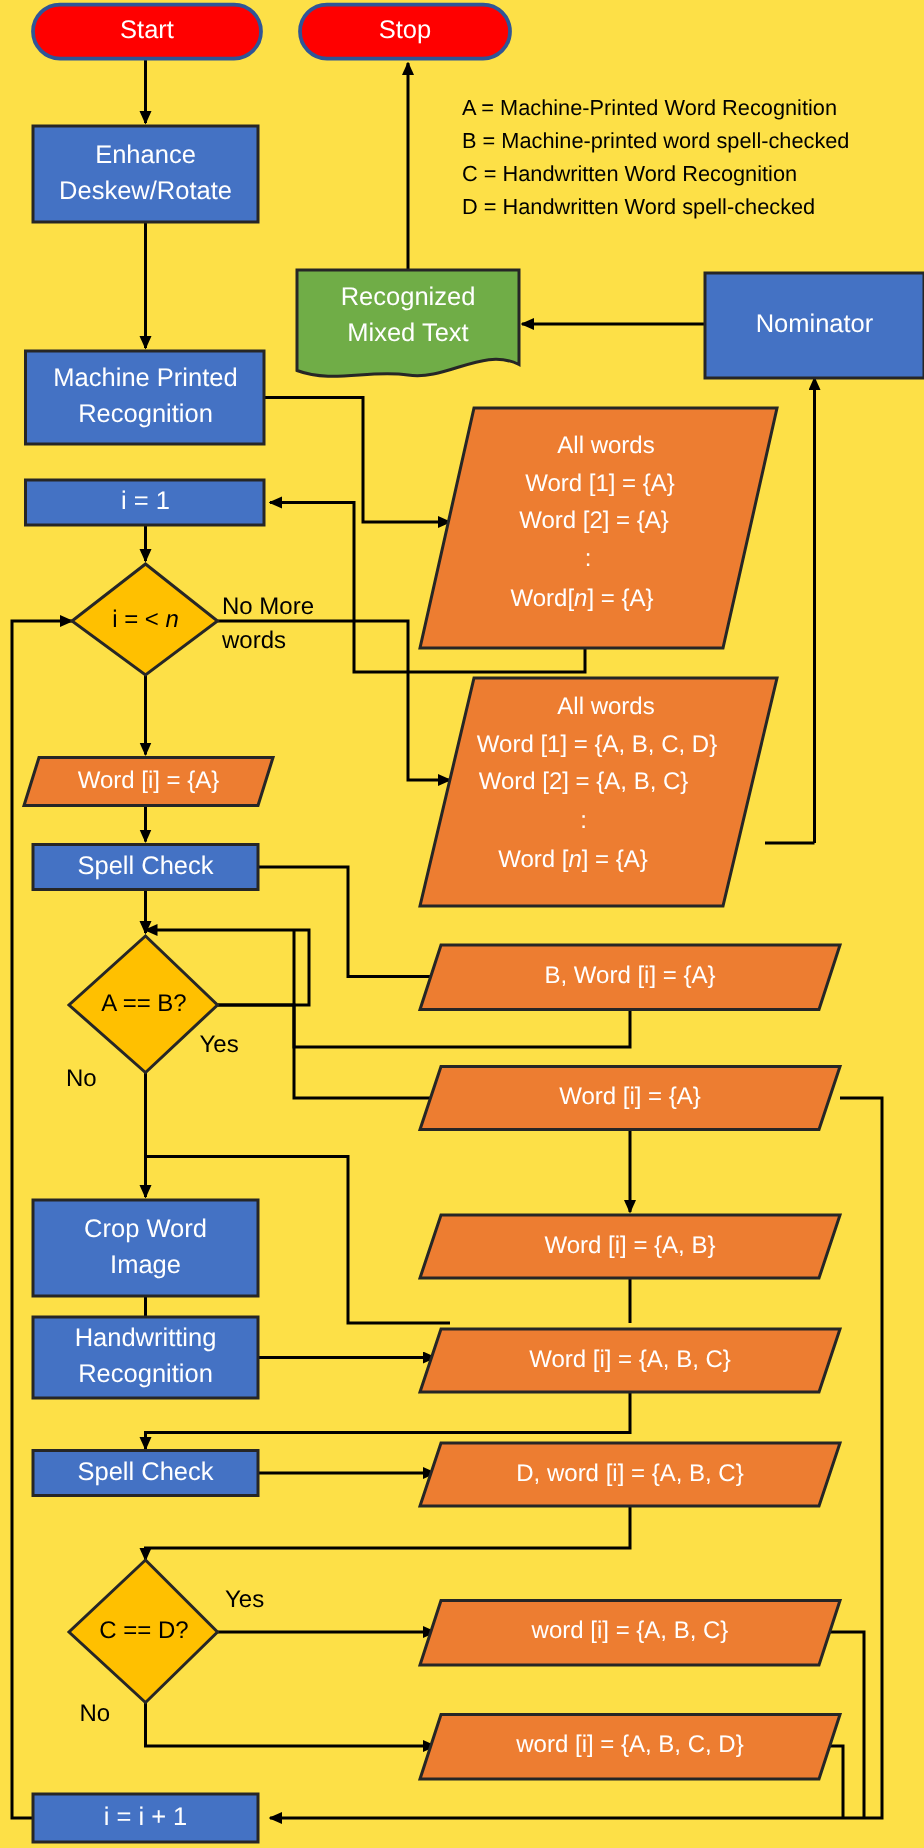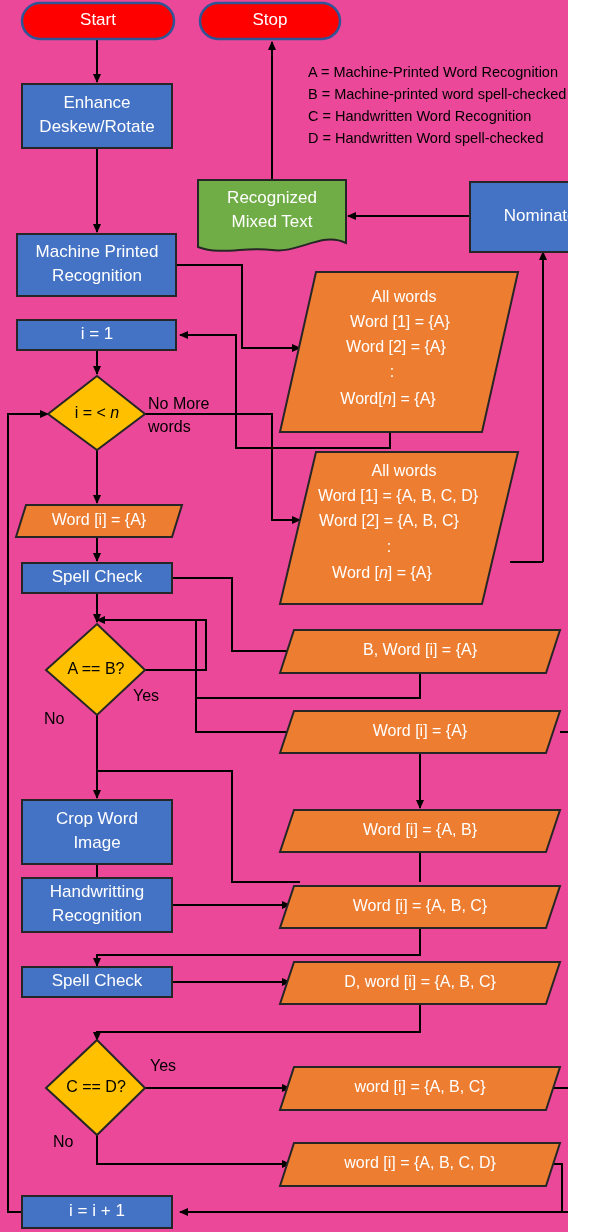--- a/index.html
+++ b/index.html
@@ -2,23 +2,23 @@
 <html><head>
 <meta charset="utf-8">
 <style>
   html, body {
     margin: 0;
     padding: 0;
     background: #ffffff;
   }
   #page {
     position: relative;
-    width: 568px;
+    width: 616px;
     height: 1232px;
-    background: #ec4899;
+    background: #fde047;
     font-family: "Liberation Sans", sans-serif;
     overflow: hidden;
   }
   svg.flow {
     position: absolute;
     left: 0;
     top: 0;
     width: 616px;
     height: 1232px;
   }

